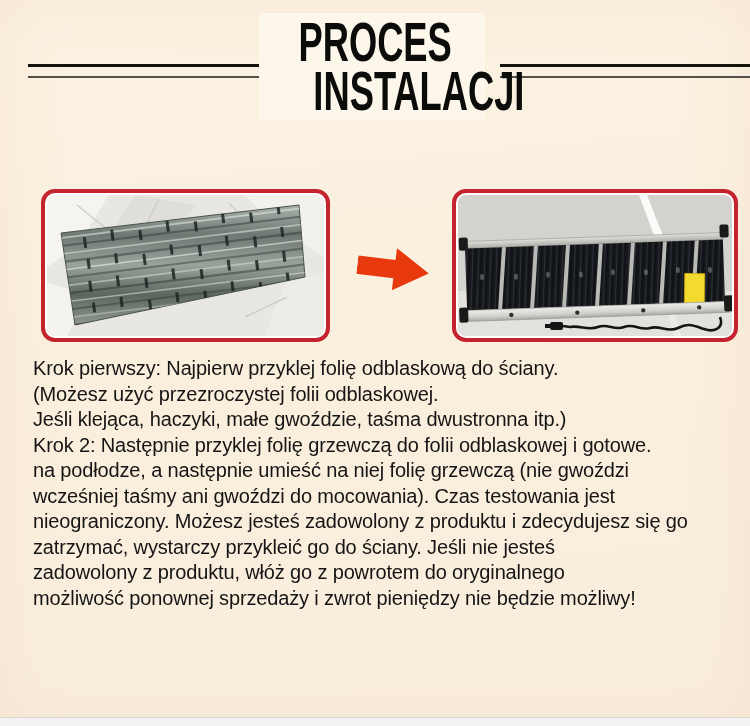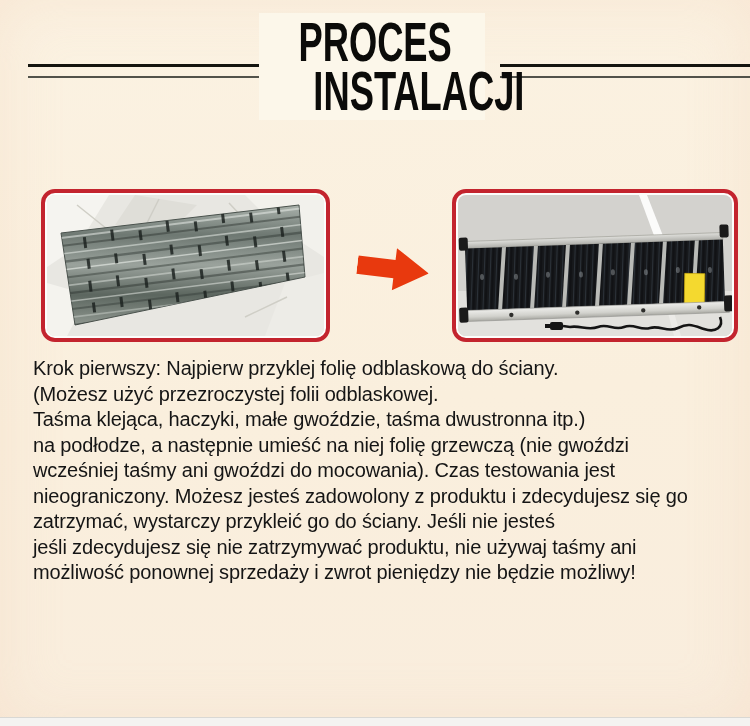--- a/index.html
+++ b/index.html
@@ -201,23 +201,24 @@
       </g>
       <path d="M 262,122 C 266,132 258,138 246,134 C 234,130 230,128 220,133 C 210,138 202,130 192,133 C 182,136 176,128 166,132 C 156,136 150,128 140,132 C 130,136 122,130 112,132 L 105,131" stroke="#141414" stroke-width="2.6" fill="none"></path>
       <rect x="92" y="127" width="13" height="8" rx="2" fill="#141414"></rect>
       <rect x="87" y="129" width="6" height="4" fill="#141414"></rect>
     </svg>
   </div>
 
   <div class="instructions">
     <div class="text-line">Krok pierwszy: Najpierw przyklej folię odblaskową do ściany.</div>
     <div class="text-line">(Możesz użyć przezroczystej folii odblaskowej.</div>
-    <div class="text-line">Taśma klejąca, haczyki, małe gwoździe, taśma dwustronna itp.)</div>
+    <div class="text-line">Jeśli klejąca, haczyki, małe gwoździe, taśma dwustronna itp.)</div>
+    <div class="text-line">Krok 2: Następnie przyklej folię grzewczą do folii odblaskowej i gotowe.</div>
     <div class="text-line">na podłodze, a następnie umieść na niej folię grzewczą (nie gwoździ</div>
     <div class="text-line">wcześniej taśmy ani gwoździ do mocowania). Czas testowania jest</div>
     <div class="text-line">nieograniczony. Możesz jesteś zadowolony z produktu i zdecydujesz się go</div>
     <div class="text-line">zatrzymać, wystarczy przykleić go do ściany. Jeśli nie jesteś</div>
-    <div class="text-line">jeśli zdecydujesz się nie zatrzymywać produktu, nie używaj taśmy ani</div>
+    <div class="text-line">zadowolony z produktu, włóż go z powrotem do oryginalnego</div>
     <div class="text-line">możliwość ponownej sprzedaży i zwrot pieniędzy nie będzie możliwy!</div>
   </div>
 
   <div class="bottom-strip"></div>
 </div>
 
 </body></html>

